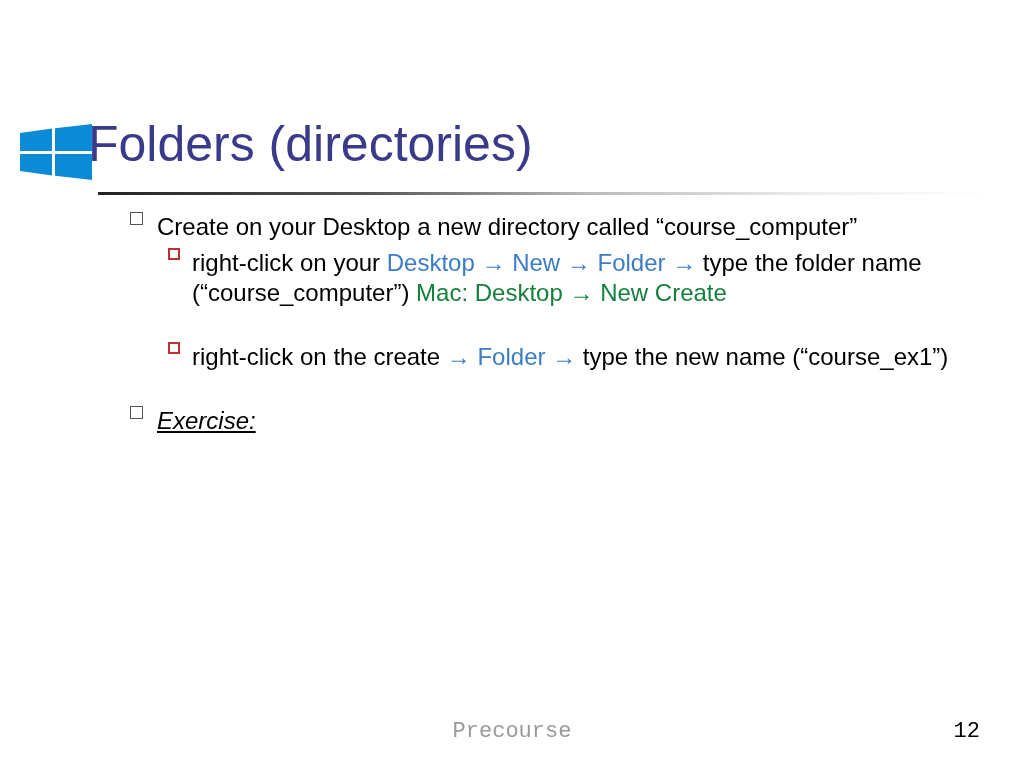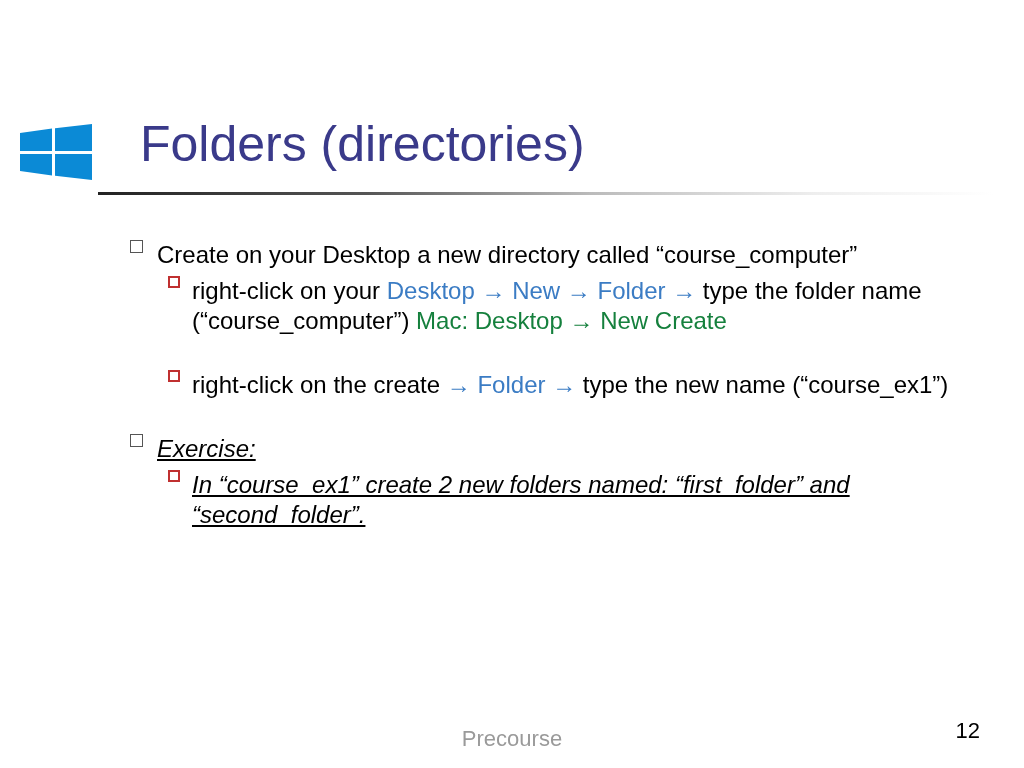--- a/index.html
+++ b/index.html
@@ -31,21 +31,21 @@
   .logo {
     position: absolute;
     top: 6px;
     left: 0;
   }
 
   .title {
     font-family: Verdana, Geneva, sans-serif;
     font-size: 50px;
     color: #3a3a8a;
-    margin-left: 120px;
+    margin-left: 68px;
     line-height: 1.05;
   }
 
   
   .underline {
     position: absolute;
     left: 78px;
     right: 0;
     top: 74px;
     height: 3px;
@@ -62,21 +62,20 @@
     line-height: 1.25;
   }
 
   ul.level1 {
     list-style: none;
     padding: 0;
     margin: 0;
   }
   ul.level1 > li {
     margin-bottom: 34px;
-    margin-top: 28px;
   }
 
   ul.level2 {
     list-style: none;
     padding: 0;
     margin: 6px 0 0 38px;
   }
   ul.level2 > li {
     margin-bottom: 4px;
   }
@@ -109,36 +108,36 @@
   .italic { font-style: italic; text-decoration: underline; }
 
   .hl-blue { color: #3b7cc4; }
   .hl-green { color: #15803d; }
 
   .arrow { font-family: Arial, sans-serif; }
 
   
   .footer-center {
     position: absolute;
-    bottom: 16px;
+    bottom: 24px;
     left: 0;
     width: 100%;
     text-align: center;
     color: #9a9a9a;
     font-size: 22px;
-    font-family: Liberation Sans, sans-serif;
+    font-family: Liberation Mono, monospace;
     margin-top: 21px;
   }
   .footer-num {
     position: absolute;
     bottom: 24px;
     right: 44px;
     color: #000;
     font-size: 22px;
-    font-family: Liberation Sans, sans-serif;
+    font-family: Liberation Mono, monospace;
   }
 
 </style>
 </head>
 <body>
 
 <div class="slide">
 
   <div class="header">
     <div class="logo">
@@ -193,28 +192,20 @@
             </div>
           </li>
         </ul>
       </li>
 
       <li>
         <div class="li-row">
           <span class="bullet-box"></span>
           <span class="li-content italic">Exercise:</span>
         </div>
-        <ul class="level2">
-          <li>
-            <div class="li-row">
-              <span class="bullet-box small"></span>
-              <span class="li-content italic">In “course_ex1” create 2 new folders named: “first_folder” and “second_folder”.</span>
-            </div>
-          </li>
-        </ul>
       </li>
 
     </ul>
   </div>
 
   <div class="footer-center">Precourse</div>
   <div class="footer-num">12</div>
 
 </div>
 

